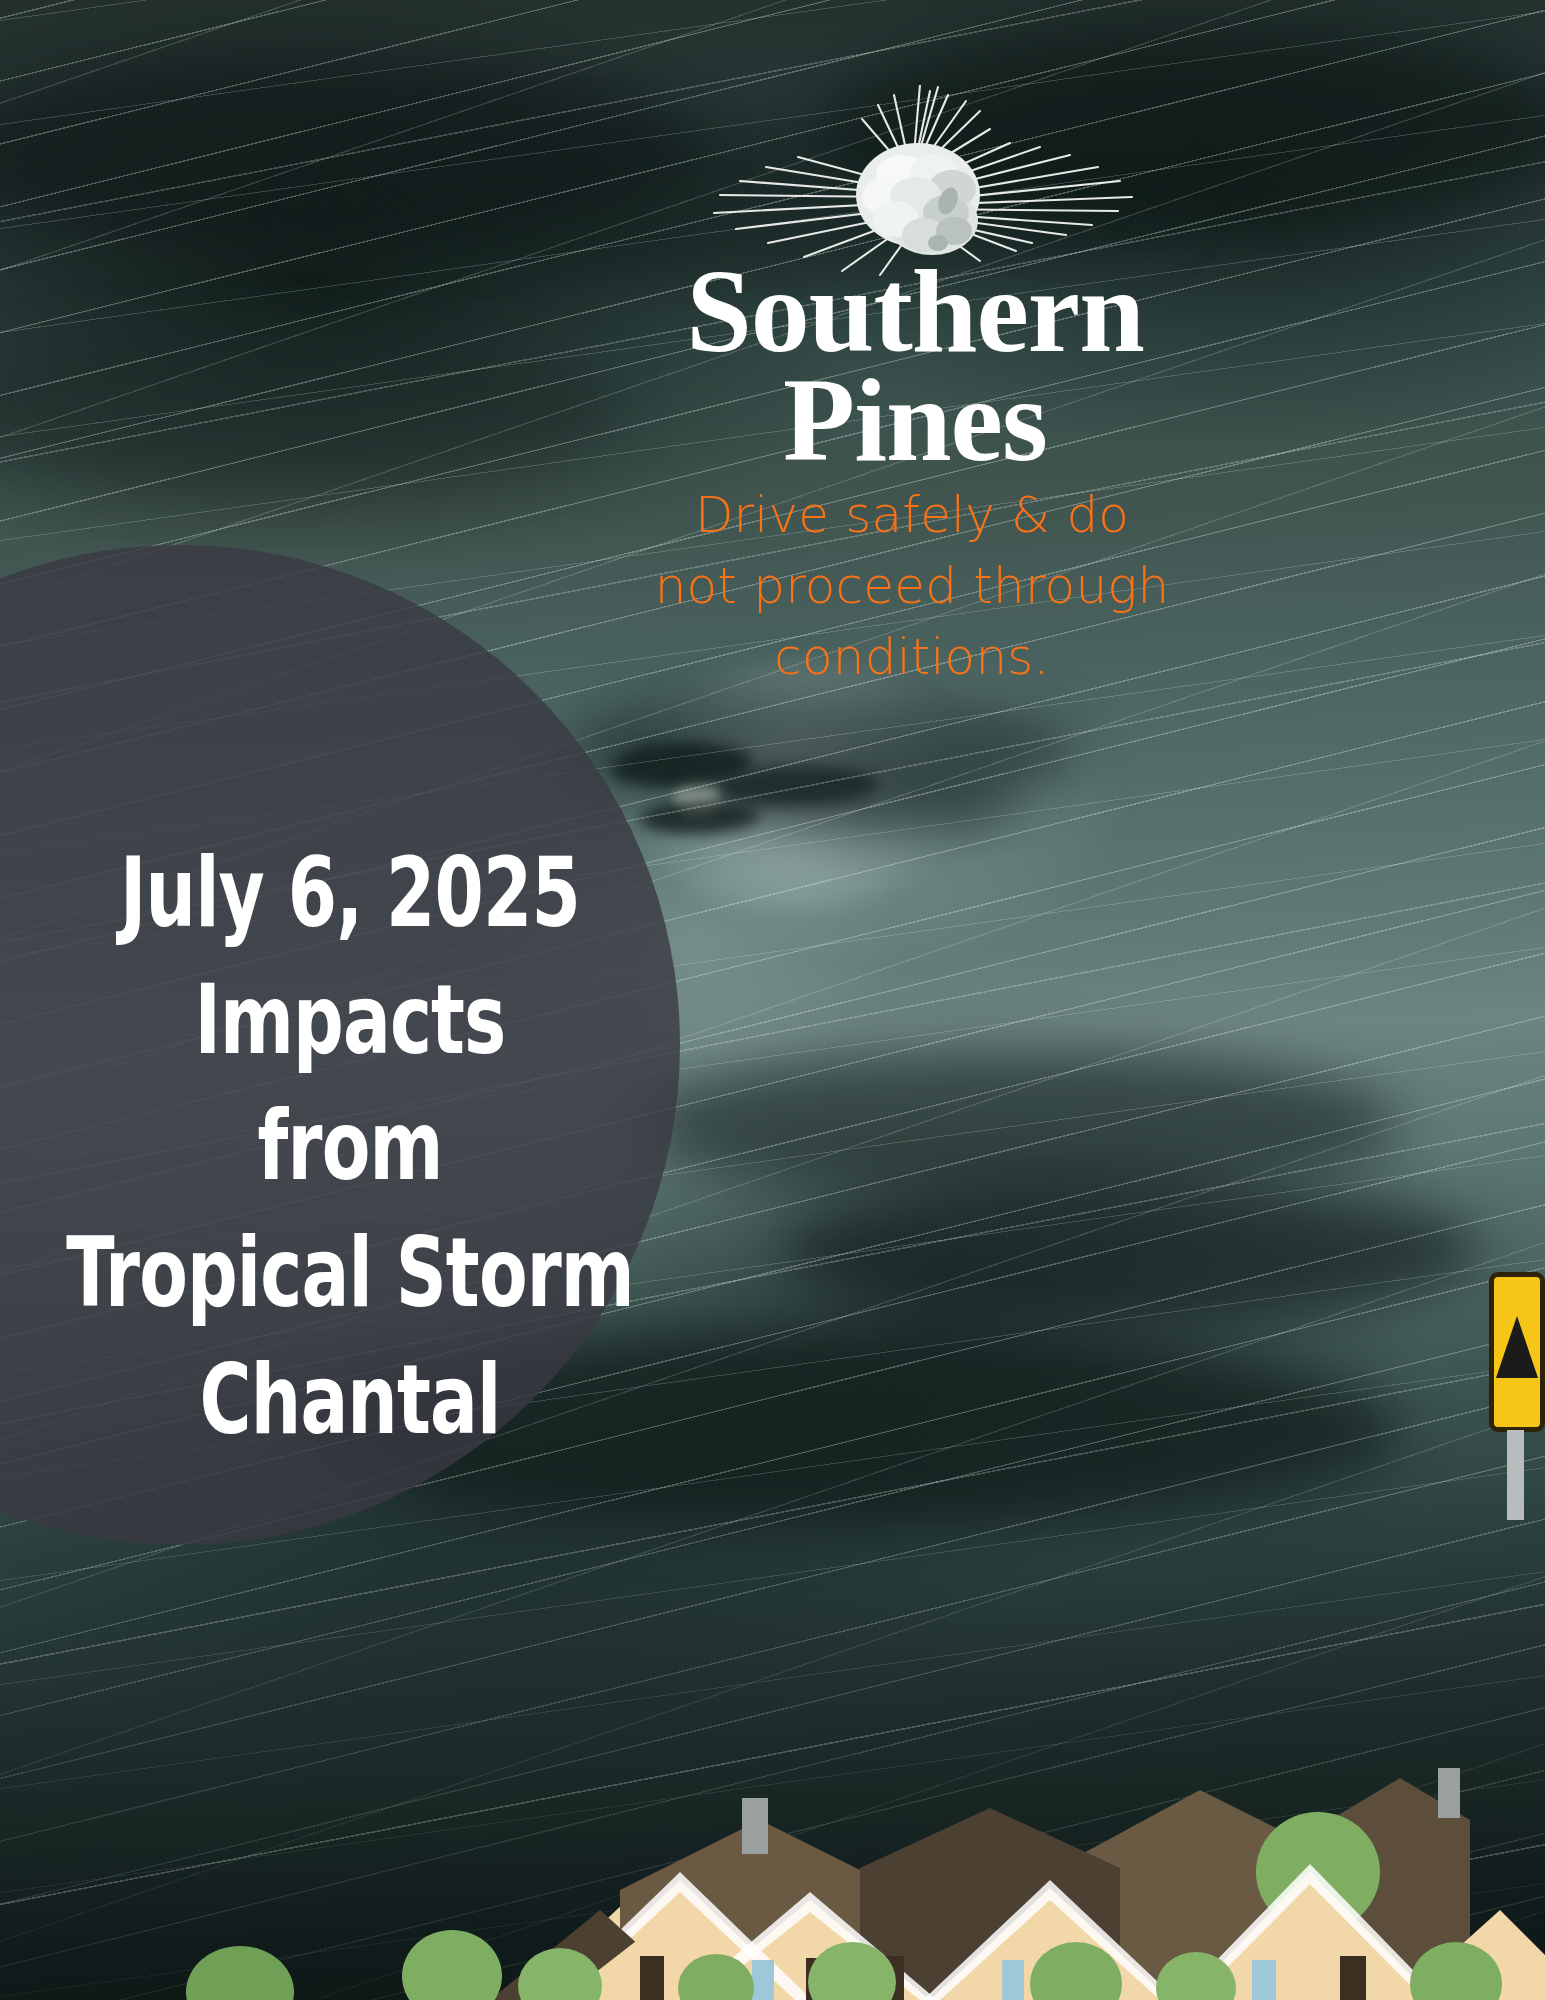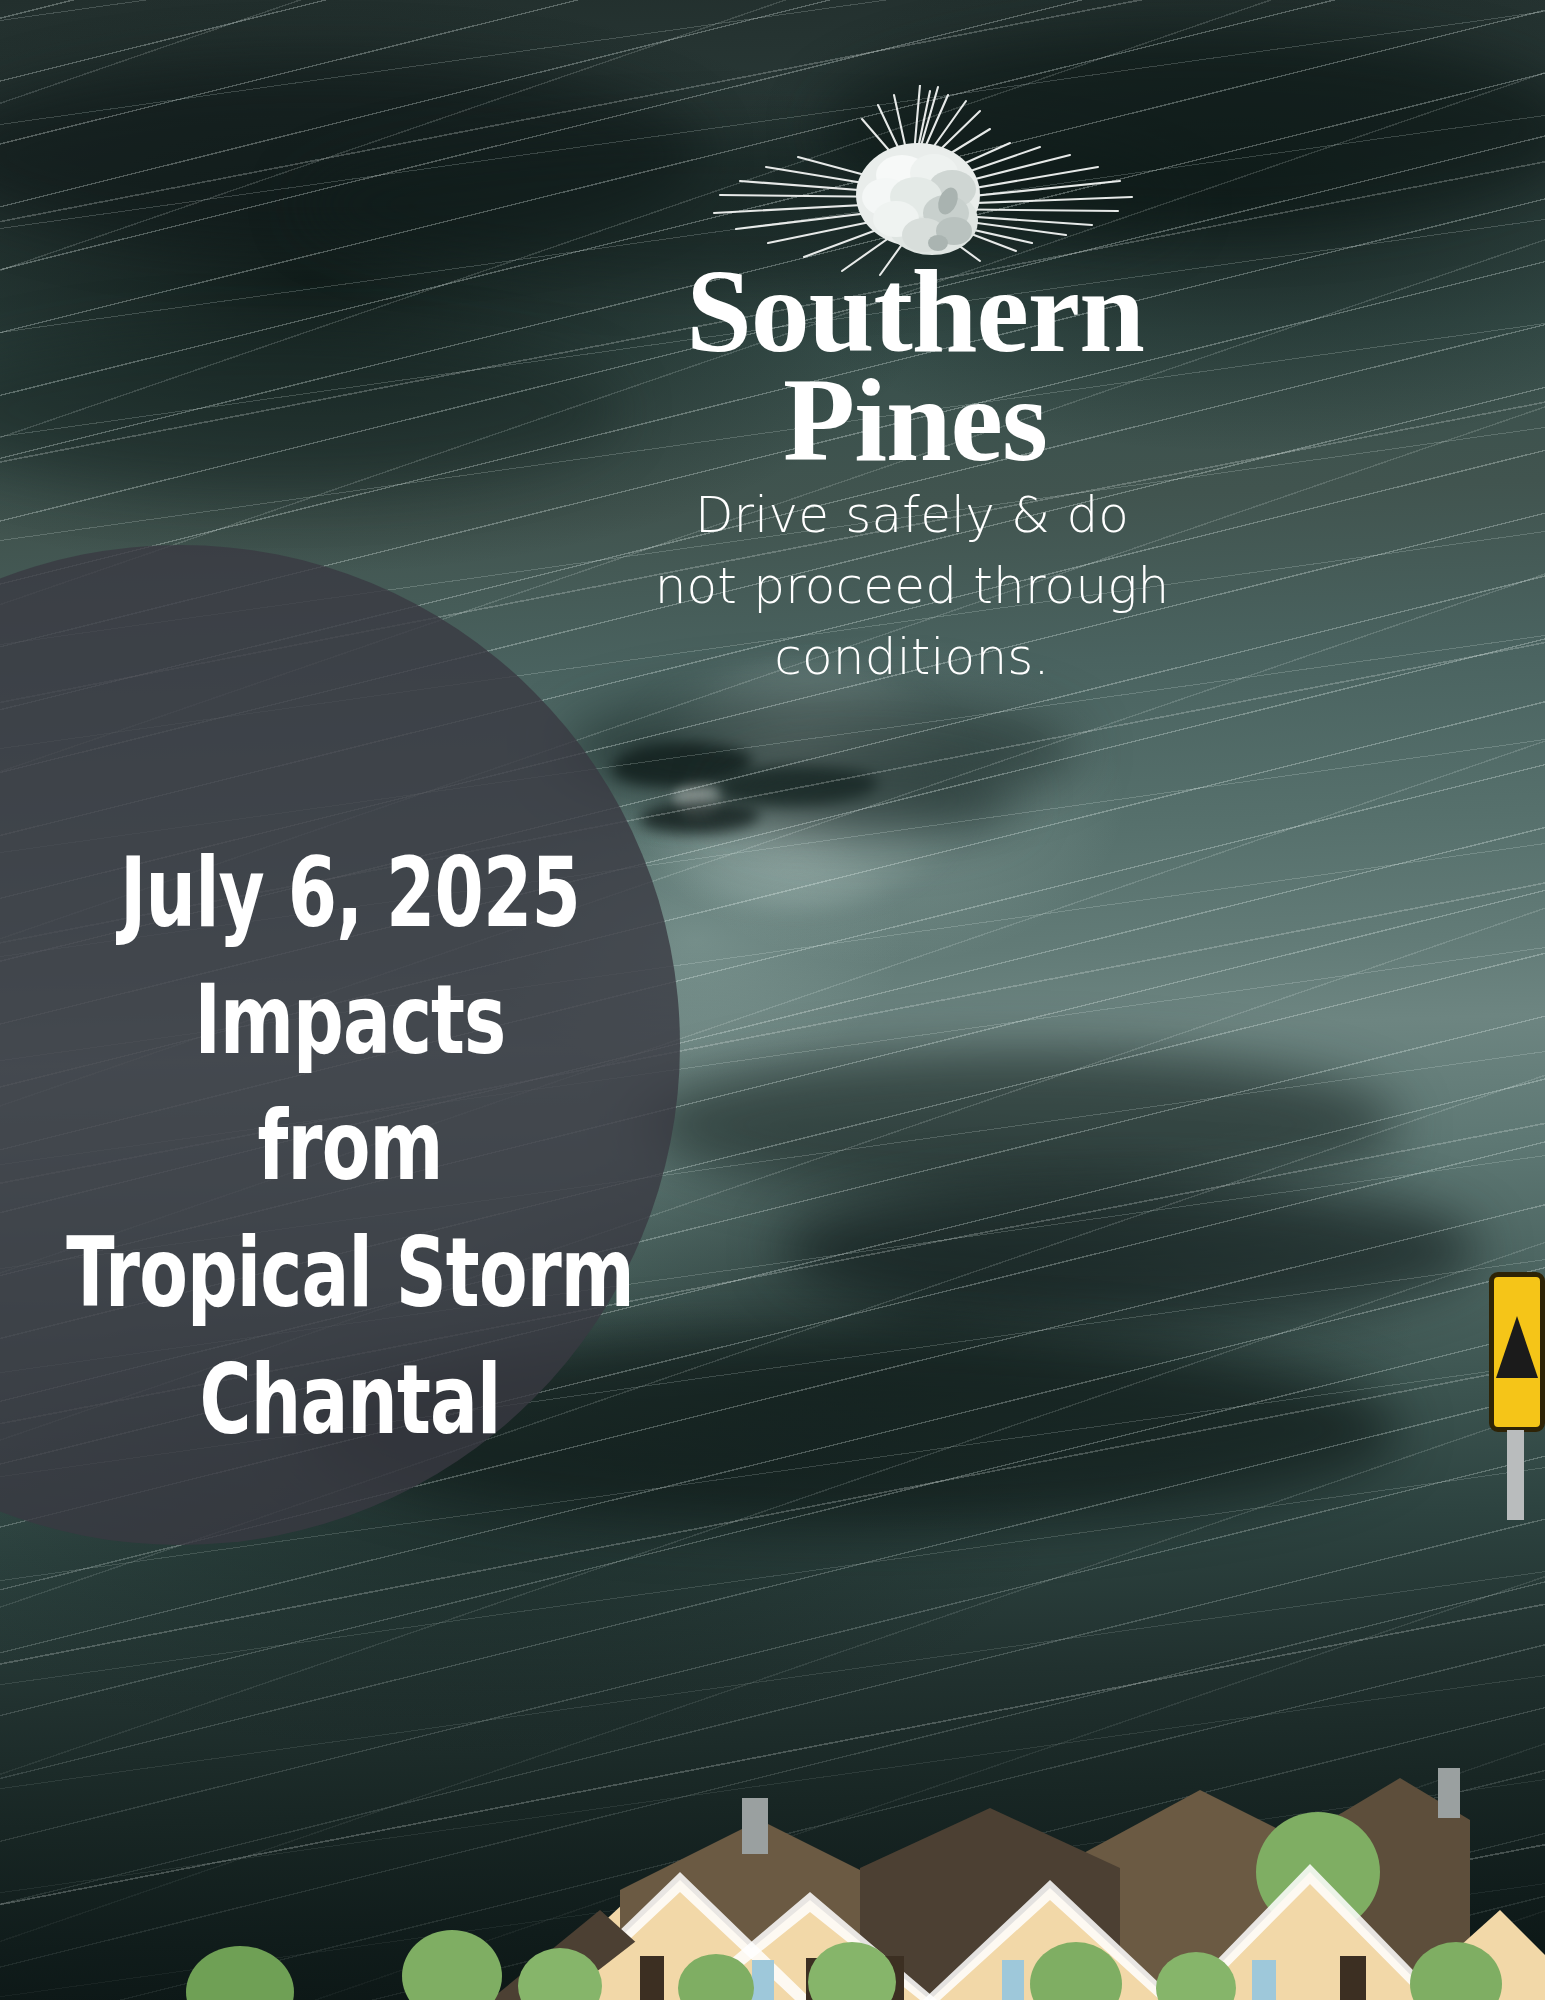--- a/index.html
+++ b/index.html
@@ -99,21 +99,21 @@
     text-align:center;color:#ffffff;
     font-family:"Liberation Serif","DejaVu Serif",serif;
     font-weight:700;line-height:.92;
     letter-spacing:-1px;
   }
   .brand-1{font-size:118px;margin-top:-22px;}
   .brand-2{font-size:118px;}
 
   .advisory{
     position:absolute;left:612px;top:480px;width:600px;
-    text-align:center;color:#ffffff;
+    text-align:center;color:#f97316;
     font-family:"DejaVu Sans",sans-serif;
     font-size:50px;line-height:1.42;font-weight:300;
     letter-spacing:.2px;
   }
 
   
   .circle{
     position:absolute;left:-320px;top:545px;width:1000px;height:1000px;
     border-radius:50%;
     background:rgba(58,58,66,.80);

